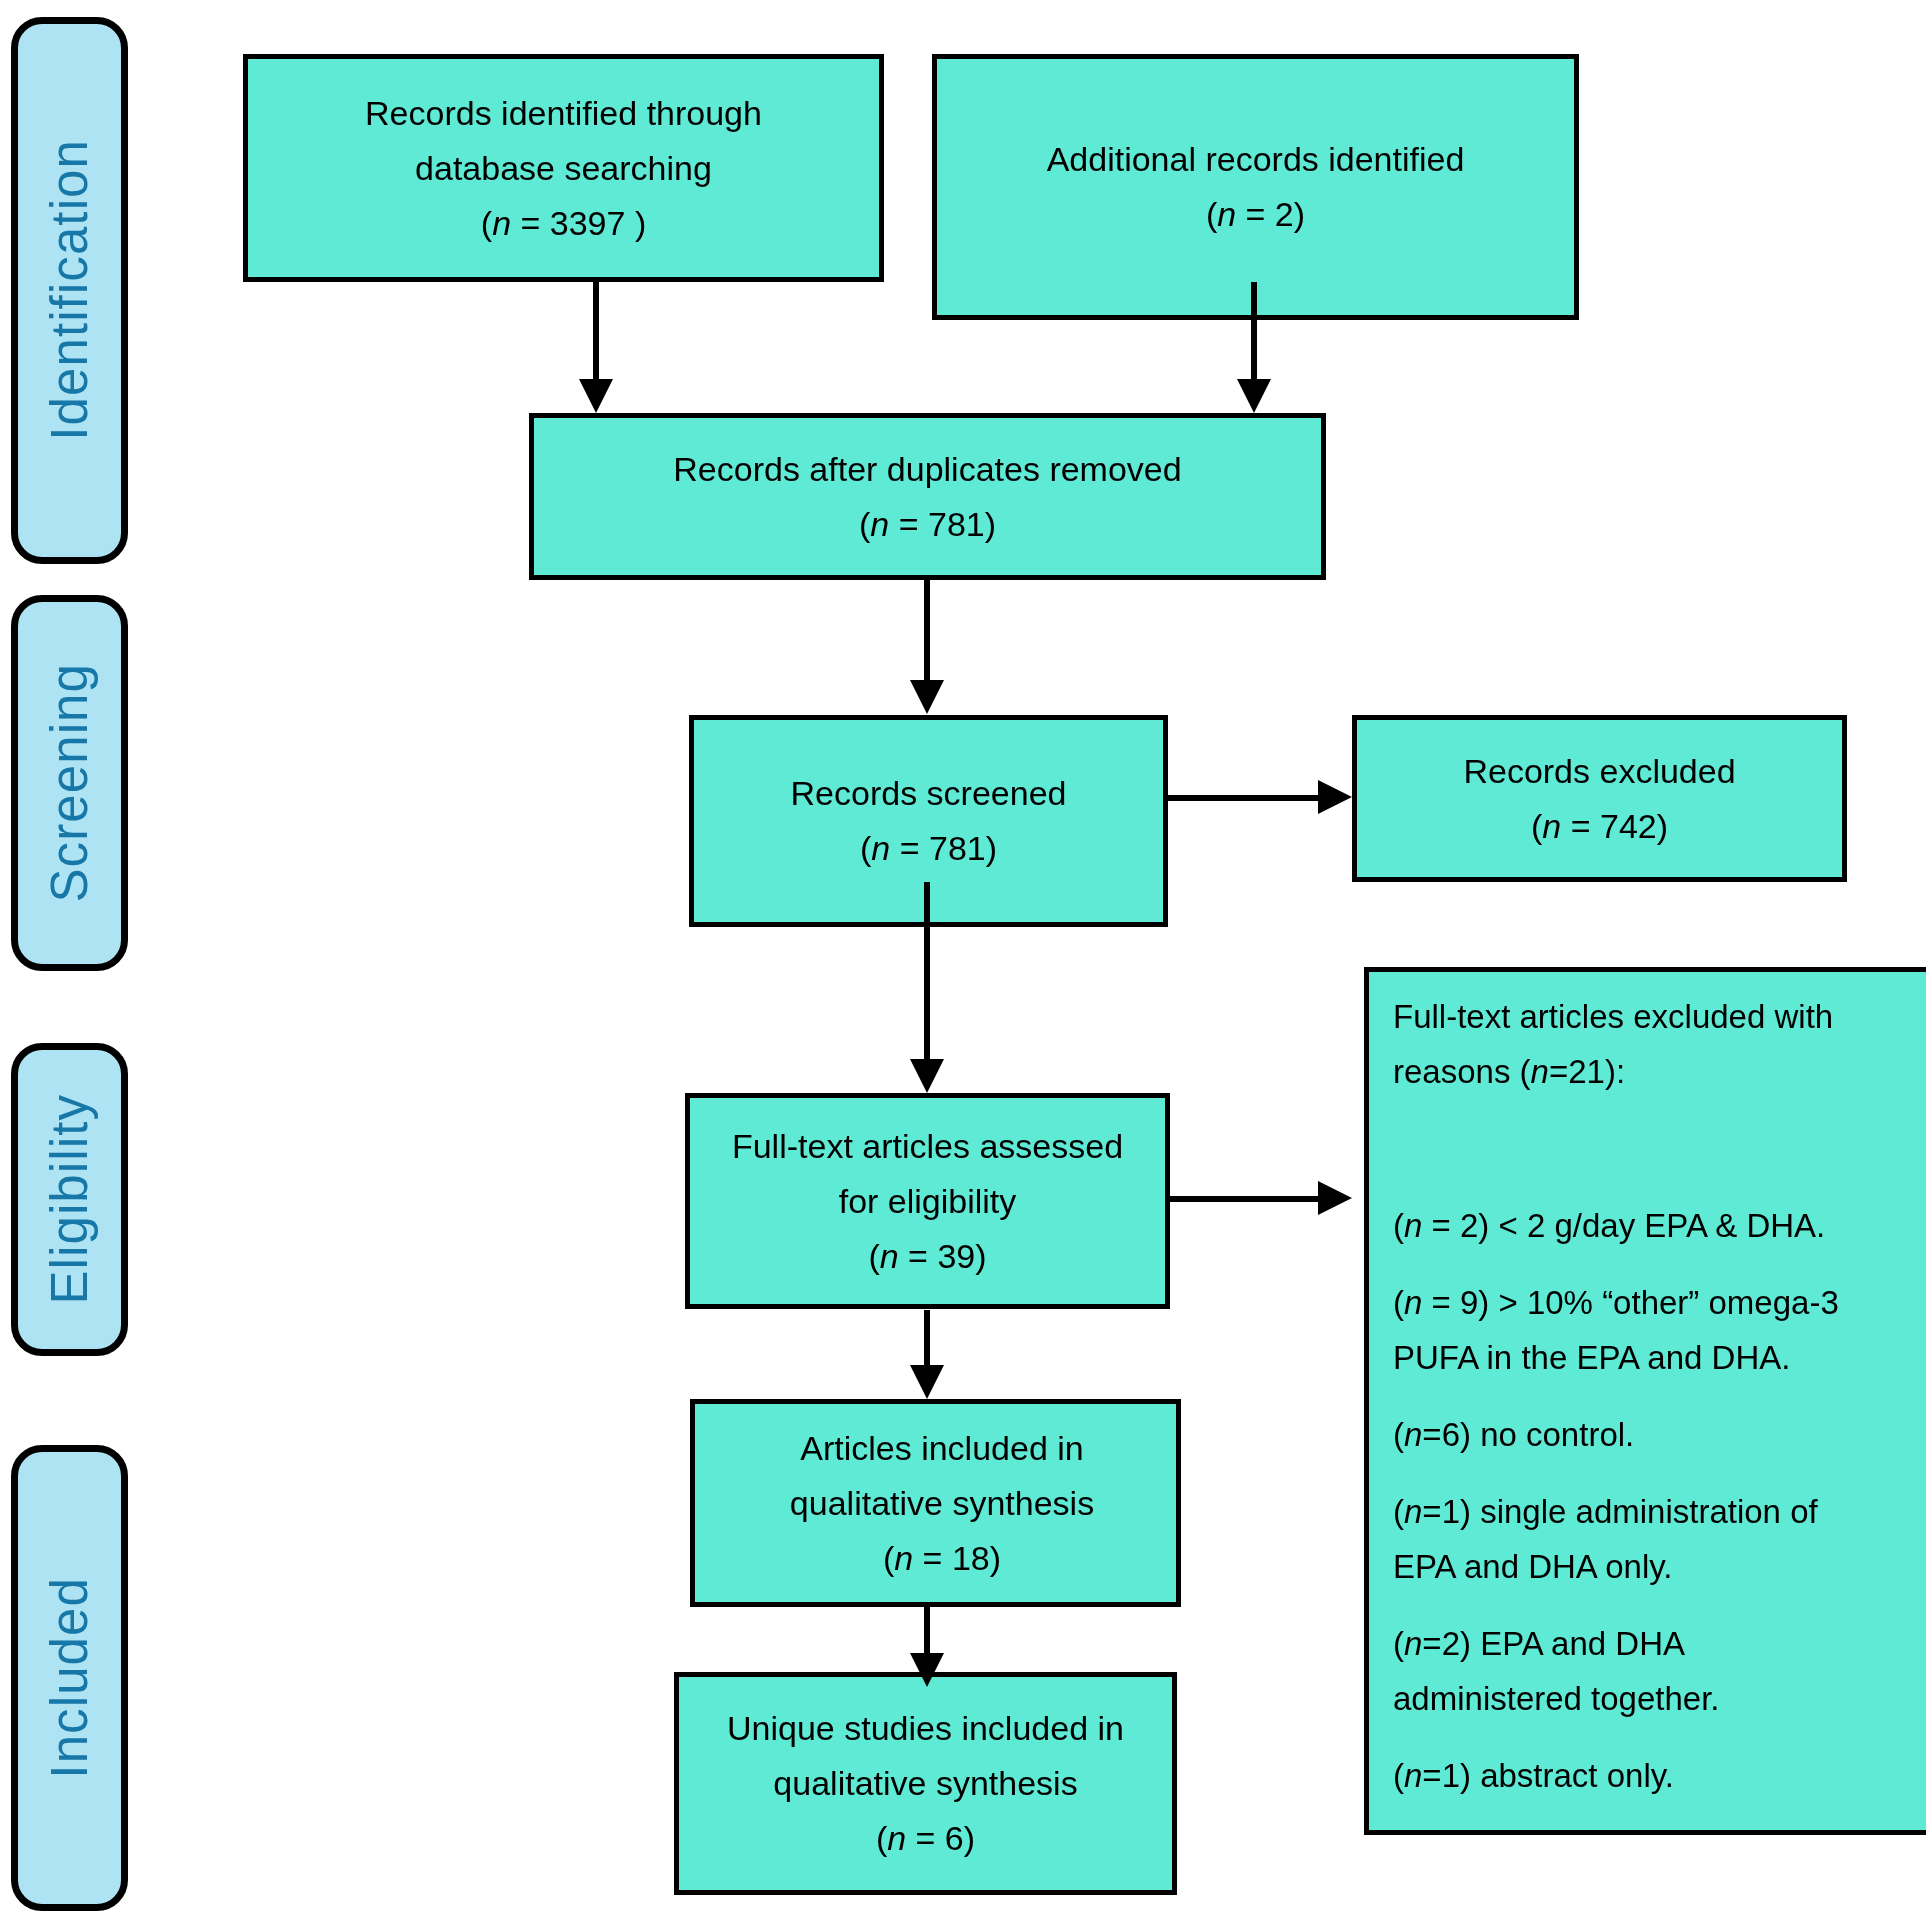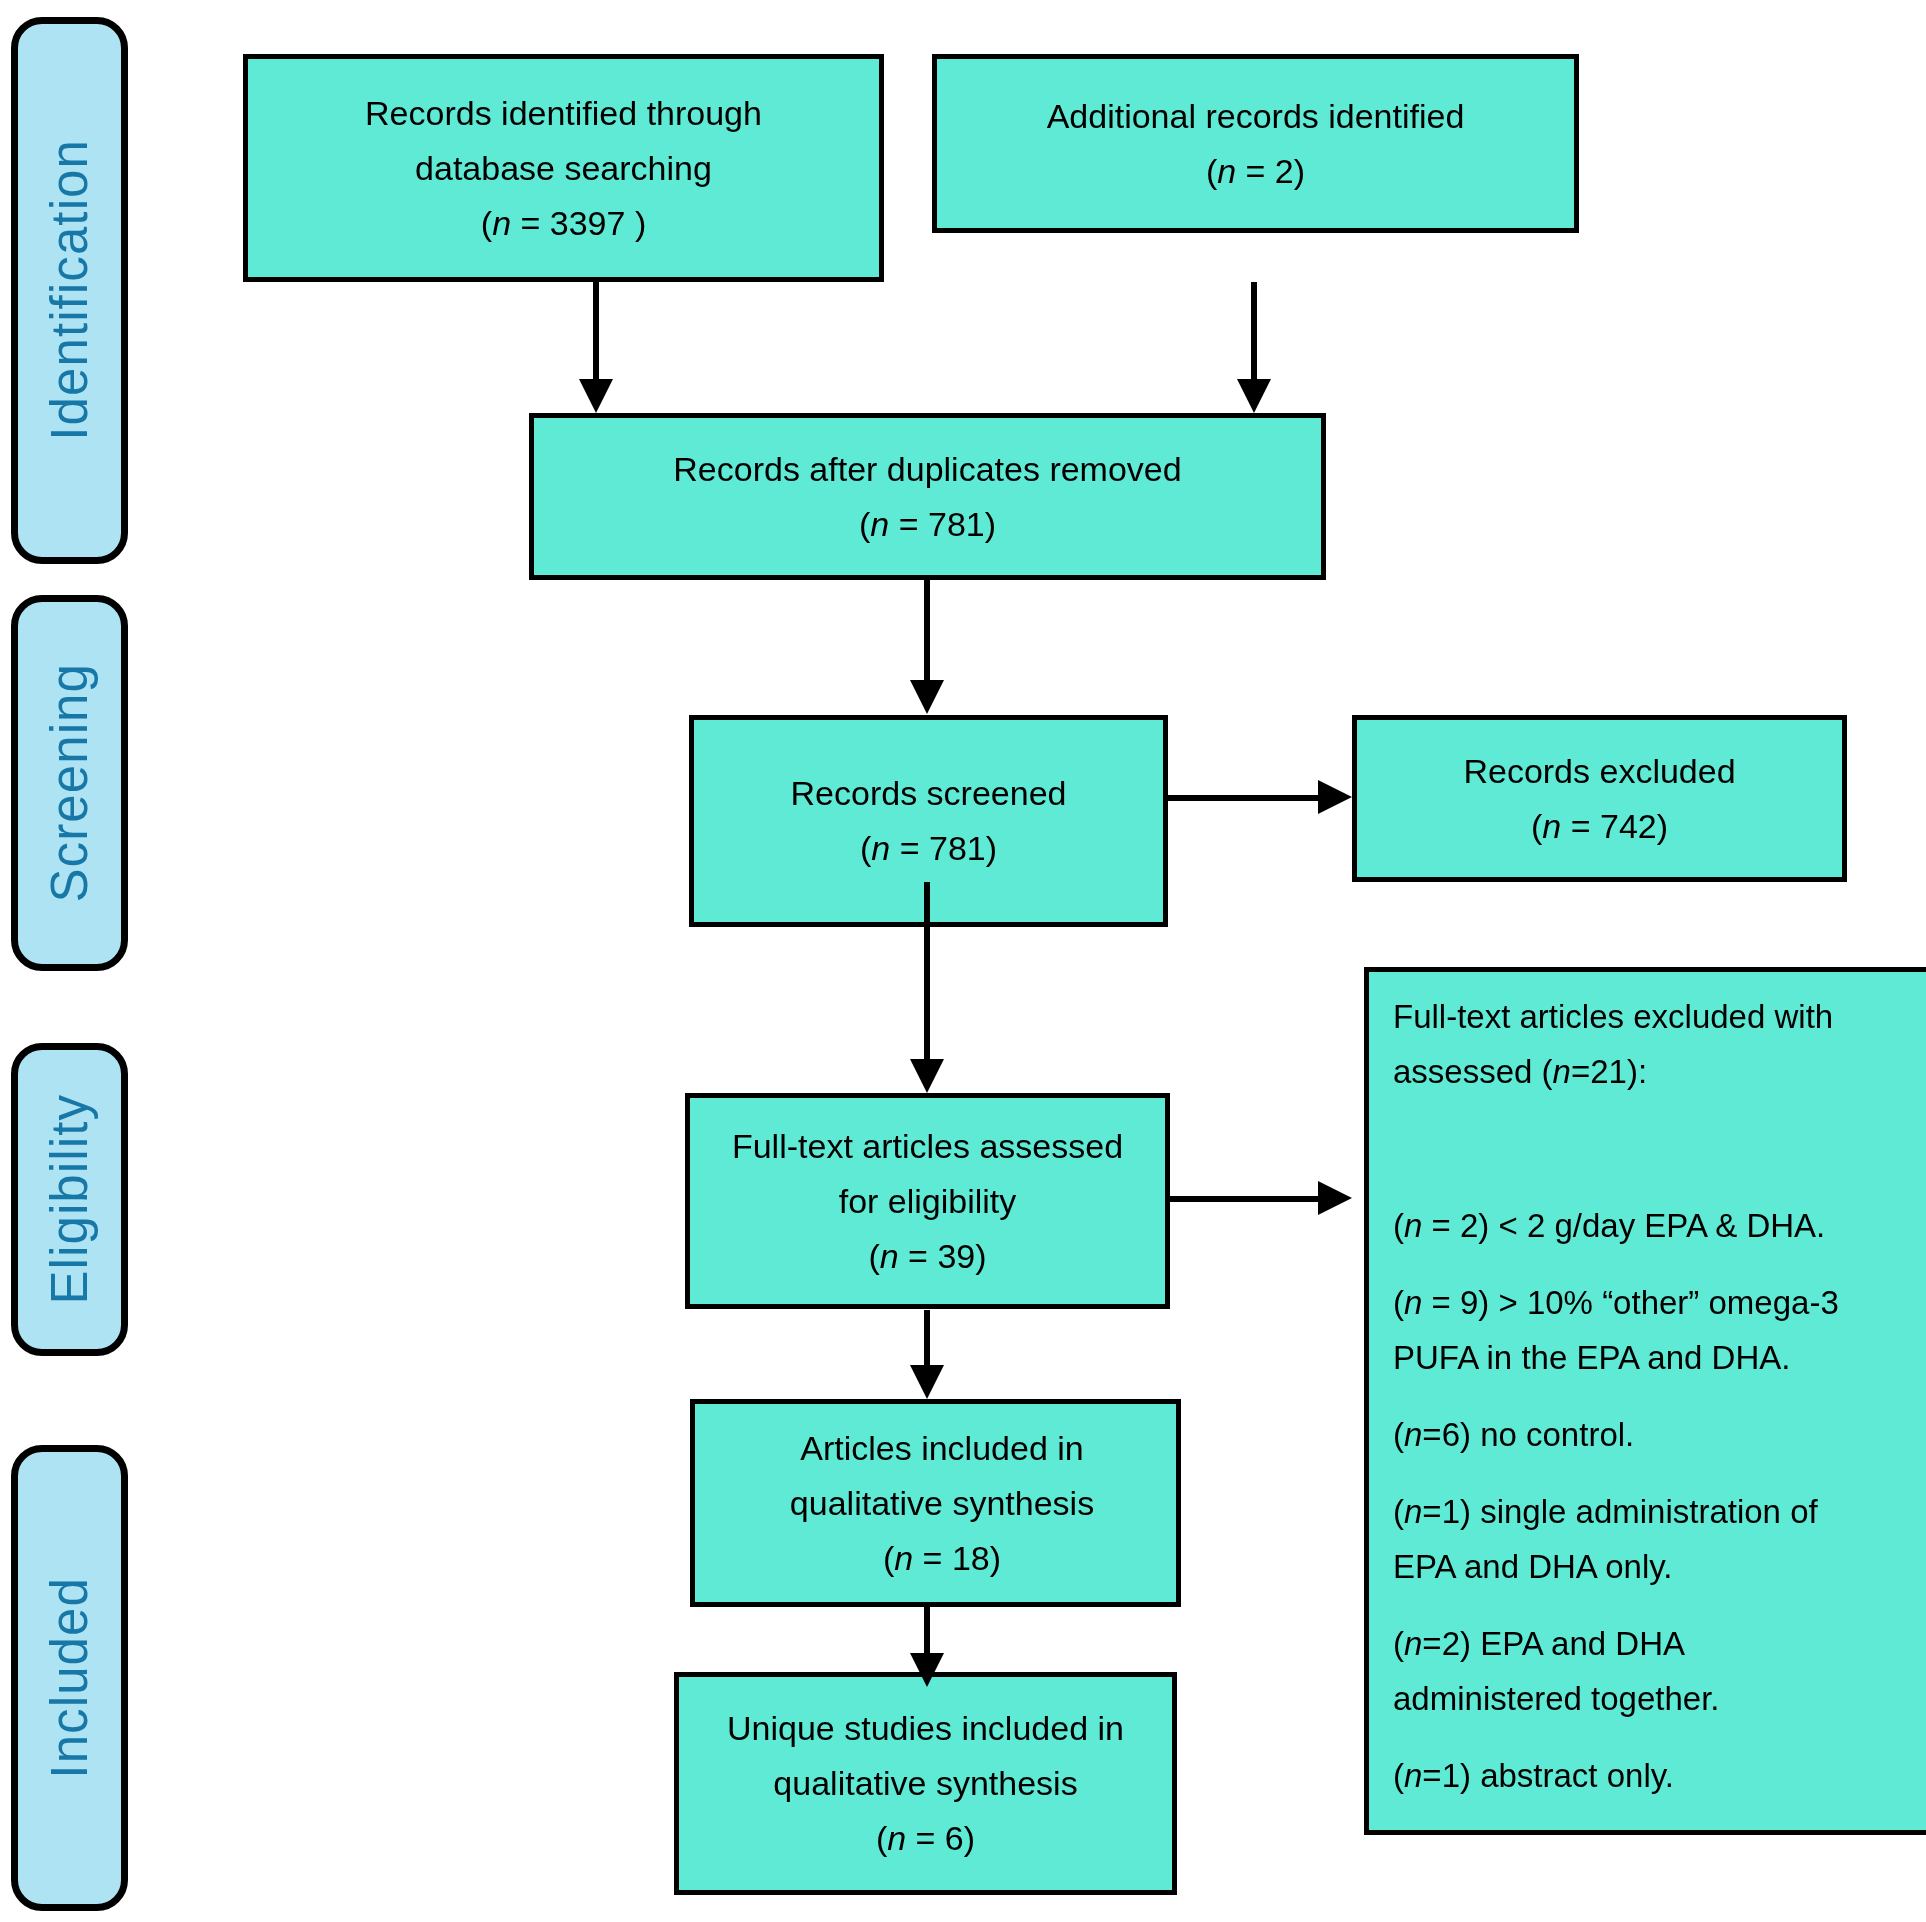--- a/index.html
+++ b/index.html
@@ -95,21 +95,21 @@
   <div class="sidebox" style="top:1445px;height:466px;">
     <span class="vtext">Included</span>
   </div>
 
   <div class="flowbox" style="left:243px;top:54px;width:641px;height:228px;">
     <div class="box-line">Records identified through</div>
     <div class="box-line">database searching</div>
     <div class="box-line"><span>(</span><span class="it">n</span><span> = 3397 )</span></div>
   </div>
 
-  <div class="flowbox" style="left:932px;top:54px;width:647px;height:179px;">
+  <div class="flowbox" style="left:932px;top:54px;width:647px;height:266px;">
     <div class="box-line">Additional records identified</div>
     <div class="box-line"><span>(</span><span class="it">n</span><span> = 2)</span></div>
   </div>
 
   <div class="flowbox" style="left:529px;top:413px;width:797px;height:167px;justify-content:center;">
     <div class="box-line">Records after duplicates removed</div>
     <div class="box-line"><span>(</span><span class="it">n</span><span> = 781)</span></div>
   </div>
 
   <div class="flowbox" style="left:689px;top:715px;width:479px;height:212px;">
@@ -124,21 +124,21 @@
 
   <div class="flowbox" style="left:685px;top:1093px;width:485px;height:216px;">
     <div class="box-line">Full-text articles assessed</div>
     <div class="box-line">for eligibility</div>
     <div class="box-line"><span>(</span><span class="it">n</span><span> = 39)</span></div>
   </div>
 
   <div class="flowbox reasons" style="left:1352px;top:967px;width:567px;height:868px;margin-left:12px;">
     <div class="heading">
       <span class="rline rline2">Full-text articles excluded with</span>
-      <span class="rline"><span>assessed (</span><span class="it">n</span><span>=21):</span></span>
+      <span class="rline"><span>reasons (</span><span class="it">n</span><span>=21):</span></span>
     </div>
     <p class="reason"><span>(</span><span class="it">n</span><span> = 2) &lt; 2 g/day EPA &amp; DHA.</span></p>
     <p class="reason"><span>(</span><span class="it">n</span><span> = 9) &gt; 10% “other” omega-3</span><span class="rline2">PUFA in the EPA and DHA.</span></p>
     <p class="reason"><span>(</span><span class="it">n</span><span>=6) no control.</span></p>
     <p class="reason"><span>(</span><span class="it">n</span><span>=1) single administration of</span><span class="rline2">EPA and DHA only.</span></p>
     <p class="reason"><span>(</span><span class="it">n</span><span>=2) EPA and DHA</span><span class="rline2">administered together.</span></p>
     <p class="reason"><span>(</span><span class="it">n</span><span>=1) abstract only.</span></p>
   </div>
 
   <div class="flowbox" style="left:690px;top:1399px;width:491px;height:208px;padding-left:13px;">

